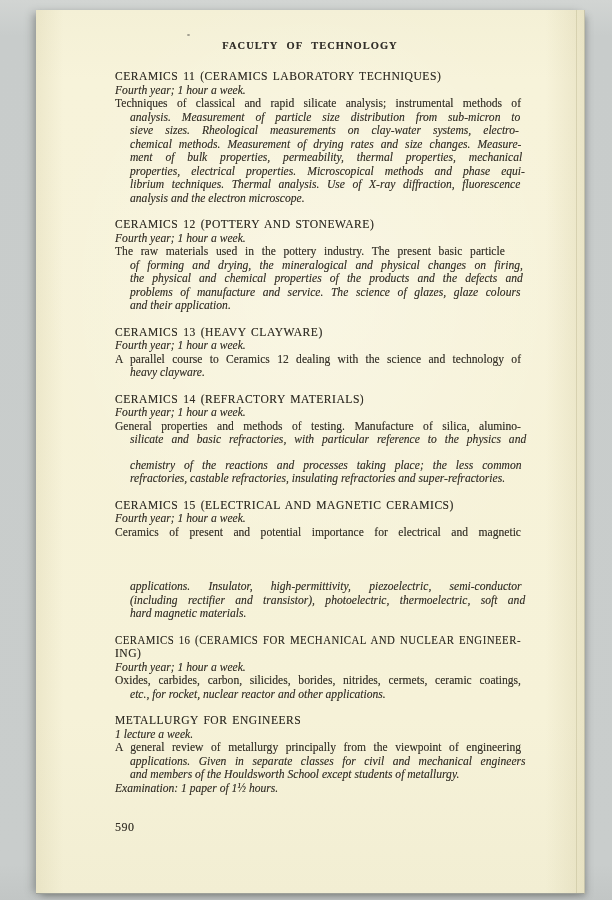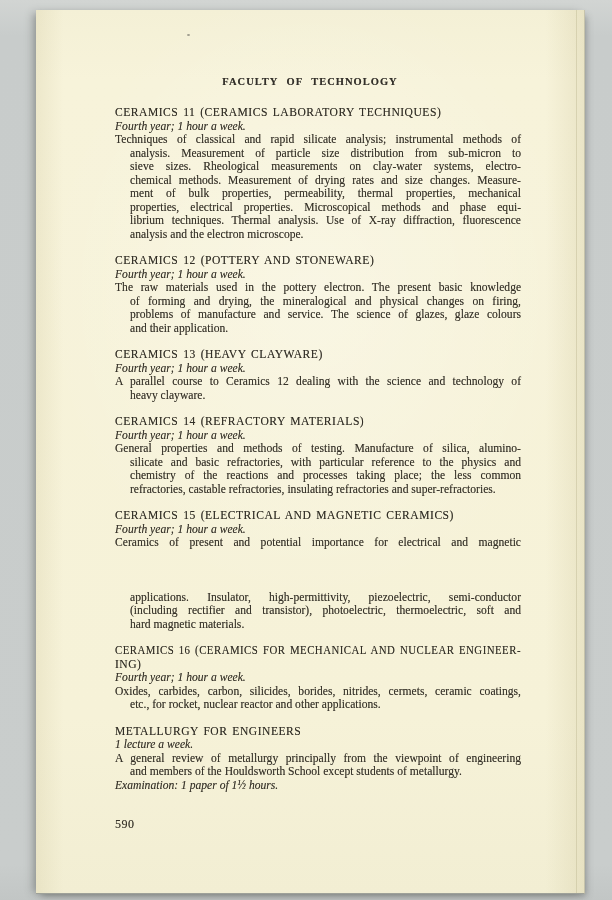--- a/index.html
+++ b/index.html
@@ -18,33 +18,33 @@
     border-bottom:1px solid #9ea199;
     border-right:1px solid #c6c3ab;
   }
   .page::after{
     content:"";position:absolute;top:0;bottom:0;right:7px;width:1px;
     background:rgba(190,183,146,.45);
   }
   .speck{position:absolute;left:151px;top:24px;width:3px;height:2px;border-radius:50%;
     background:#8f8d80;opacity:.85;}
   .header{
-    padding-top:66px;text-align:center;
+    padding-top:30px;text-align:center;
     font-size:10.5px;font-weight:700;letter-spacing:1px;word-spacing:5px;
     color:#33302a;text-shadow:0 0 .5px rgba(51,48,42,.55);
   }
   .content{
     margin:19px 0 0 79px;width:406px;
     font-size:11.6px;line-height:13.5px;color:#37332a;
     text-shadow:0 0 .5px rgba(55,51,42,.5);
   }
   .sec{margin-bottom:13px;}
   .fit{display:inline-block;white-space:nowrap;transform-origin:0 50%;}
   .hline .fit{letter-spacing:.5px;word-spacing:1.5px;color:#312e26;}
-  .jline.cont{margin-left:15px;}
+  .jline.cont{margin-left:15px;font-style:italic;}
   .sub,.exam{color:#37332a;font-style:italic;}
   .pagenum{margin-top:26px;font-size:12px;letter-spacing:.5px;color:#37332a;}
 </style>
 </head>
 <body>
 
 <div class="page">
   <div class="speck"></div>
   <div class="header">FACULTY OF TECHNOLOGY</div>
   <div class="content">
@@ -66,22 +66,23 @@
           </div>
 
   </section>
 
   <section class="sec">
     <div class="heading">
             <div class="hline"><span class="fit">CERAMICS 12 (POTTERY AND STONEWARE)</span></div>
           </div>
     <div class="sub">Fourth year; 1 hour a week.</div>
     <div class="body">
-            <div class="jline"><span class="fit" style="word-spacing: 4.8px;">The raw materials used in the pottery electron. The present basic knowledge</span></div>
+            <div class="jline"><span class="fit" style="word-spacing: 4.8px;">The raw materials used in the pottery industry. The present basic particle</span></div>
             <div class="jline cont"><span class="fit" style="word-spacing: 5.42px;">of forming and drying, the mineralogical and physical changes on firing,</span></div>
+            <div class="jline cont"><span class="fit" style="word-spacing: 5.2px;">the physical and chemical properties of the products and the defects and</span></div>
             <div class="jline cont"><span class="fit" style="word-spacing: 4.68px;">problems of manufacture and service. The science of glazes, glaze colours</span></div>
             <div class="jline cont last"><span class="fit">and their application.</span></div>
           </div>
 
   </section>
 
   <section class="sec">
     <div class="heading">
             <div class="hline"><span class="fit">CERAMICS 13 (HEAVY CLAYWARE)</span></div>
           </div>
@@ -94,21 +95,21 @@
   </section>
 
   <section class="sec">
     <div class="heading">
             <div class="hline"><span class="fit">CERAMICS 14 (REFRACTORY MATERIALS)</span></div>
           </div>
     <div class="sub">Fourth year; 1 hour a week.</div>
     <div class="body">
             <div class="jline"><span class="fit" style="word-spacing: 6.58px;">General properties and methods of testing. Manufacture of silica, alumino-</span></div>
             <div class="jline cont"><span class="fit" style="word-spacing: 5.01px;">silicate and basic refractories, with particular reference to the physics and</span></div>
-            <div class="jline cont"><span class="fit" style="word-spacing: 6.07px;">chemistry of the reactions and processes taking place; the less common</span></div>
+            <div class="jline cont"><span class="fit" style="word-spacing: 6.07px; margin-top: 12px;">chemistry of the reactions and processes taking place; the less common</span></div>
             <div class="jline cont last"><span class="fit">refractories, castable refractories, insulating refractories and super-refractories.</span></div>
           </div>
 
   </section>
 
   <section class="sec">
     <div class="heading">
             <div class="hline"><span class="fit">CERAMICS 15 (ELECTRICAL AND MAGNETIC CERAMICS)</span></div>
           </div>
     <div class="sub">Fourth year; 1 hour a week.</div>
@@ -134,20 +135,21 @@
 
   </section>
 
   <section class="sec">
     <div class="heading">
             <div class="hline"><span class="fit">METALLURGY FOR ENGINEERS</span></div>
           </div>
     <div class="sub">1 lecture a week.</div>
     <div class="body">
             <div class="jline"><span class="fit" style="word-spacing: 4.63px;">A general review of metallurgy principally from the viewpoint of engineering</span></div>
+            <div class="jline cont"><span class="fit" style="word-spacing: 5.6px;">applications. Given in separate classes for civil and mechanical engineers</span></div>
             <div class="jline cont last"><span class="fit">and members of the Houldsworth School except students of metallurgy.</span></div>
           </div>
     <div class="exam">Examination: 1 paper of 1½ hours.</div>
   </section>
 </div>
     <div class="pagenum">590</div>
   </div>
 </div>
 
 </body></html>

